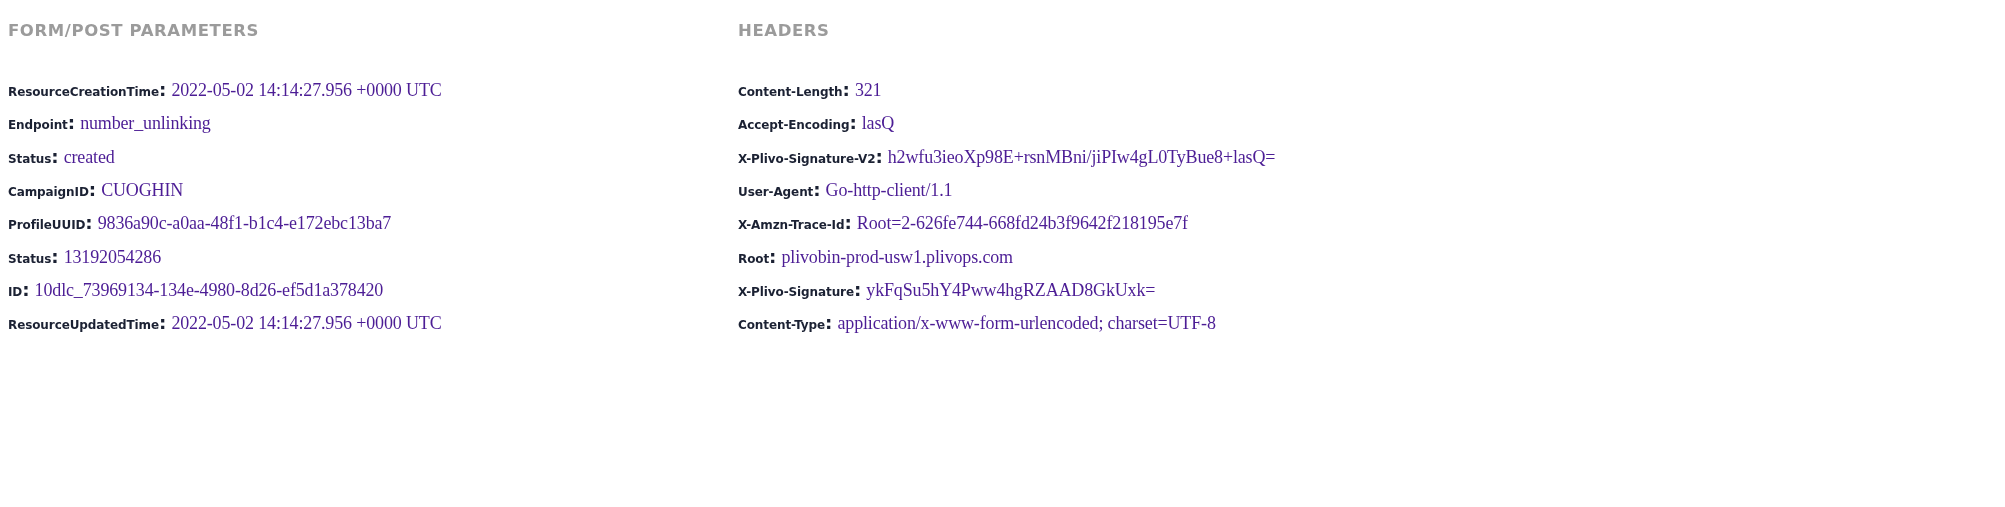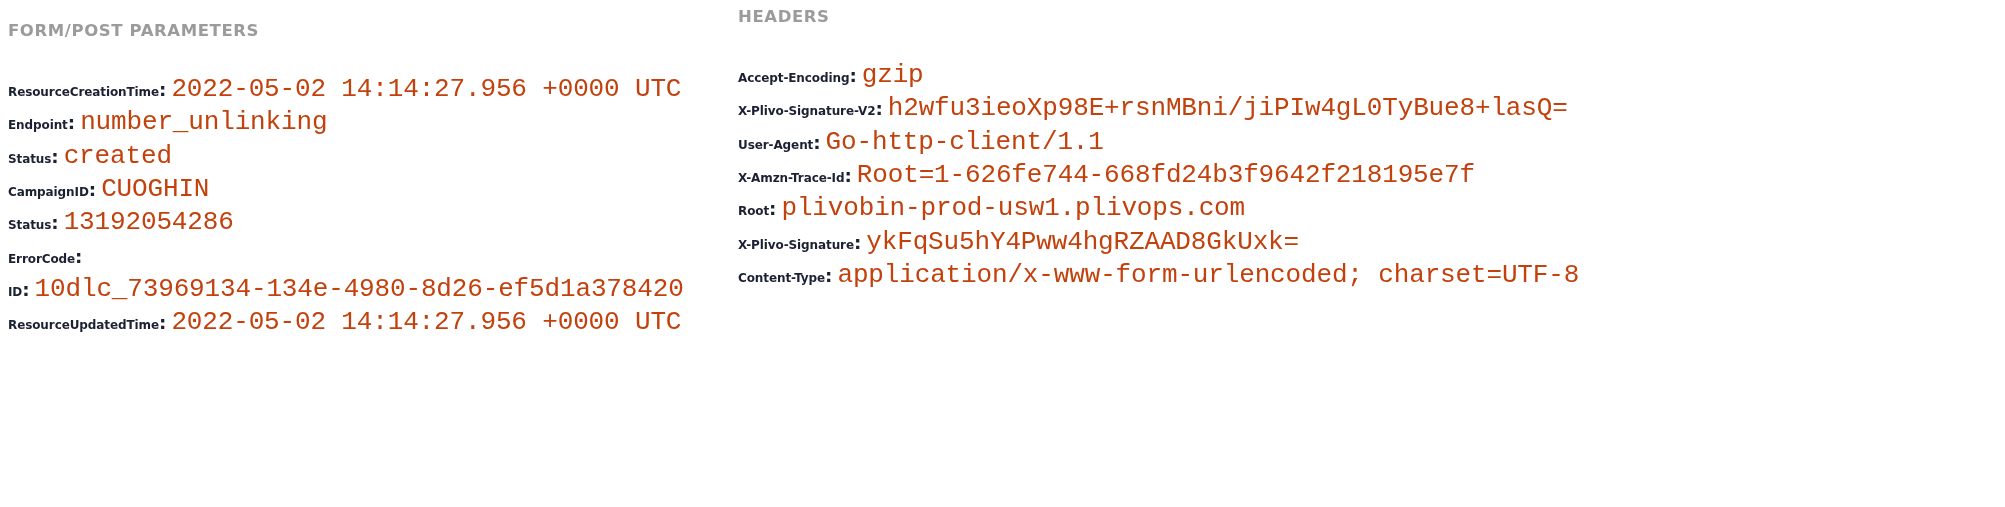--- a/index.html
+++ b/index.html
@@ -33,21 +33,21 @@
     box-sizing: border-box;
   }
   .column-left {
     width: 735px;
     padding-left: 8px;
     padding-top: 22px;
   }
   .column-right {
     width: 1270px;
     padding-left: 3px;
-    padding-top: 8px;
+    padding-top: 22px;
   }
   .section-heading {
     font-family: "DejaVu Sans", sans-serif;
     font-size: 16.5px;
     font-weight: bold;
     letter-spacing: 0.6px;
     color: #9b9b9b;
     text-transform: uppercase;
     line-height: 1.1;
     margin: 0 0 34px 0;
@@ -72,24 +72,24 @@
     color: #1b2133;
     letter-spacing: -0.1px;
   }
   .kv-colon {
     font-family: "DejaVu Sans", sans-serif;
     font-weight: bold;
     font-size: 18.4px;
     color: #1b2133;
   }
   .kv-val {
-    font-family: Liberation Mono, monospace;
+    font-family: Liberation Serif, serif;
     font-weight: normal;
-    font-size: 26px;
-    color: #c2410c;
+    font-size: 18px;
+    color: #4c1d95;
     letter-spacing: -0.15px;
     padding-left: 5px;
   }
   .kv-val.empty {
     padding-left: 0;
   }
 </style>
 </head>
 <body>
 
@@ -105,48 +105,51 @@
         <li class="kv-row">
           <span class="kv-key">Endpoint</span><span class="kv-colon">:</span><span class="kv-val">number_unlinking</span>
         </li>
         <li class="kv-row">
           <span class="kv-key">Status</span><span class="kv-colon">:</span><span class="kv-val">created</span>
         </li>
         <li class="kv-row">
           <span class="kv-key">CampaignID</span><span class="kv-colon">:</span><span class="kv-val">CUOGHIN</span>
         </li>
         <li class="kv-row">
-          <span class="kv-key">Status</span><span class="kv-colon">:</span><span class="kv-val">13192054286</span>
+          <span class="kv-key">ProfileUUID</span><span class="kv-colon">:</span><span class="kv-val">9836a90c-a0aa-48f1-b1c4-e172ebc13ba7</span>
         </li>
         <li class="kv-row">
-          <span class="kv-key">ErrorCode</span><span class="kv-colon">:</span><span class="kv-val empty"></span>
+          <span class="kv-key">Status</span><span class="kv-colon">:</span><span class="kv-val">13192054286</span>
         </li>
         <li class="kv-row">
           <span class="kv-key">ID</span><span class="kv-colon">:</span><span class="kv-val">10dlc_73969134-134e-4980-8d26-ef5d1a378420</span>
         </li>
         <li class="kv-row">
           <span class="kv-key">ResourceUpdatedTime</span><span class="kv-colon">:</span><span class="kv-val">2022-05-02 14:14:27.956 +0000 UTC</span>
         </li>
       </ul>
     </div>
 
     <div class="column column-right">
       <div class="section-heading">HEADERS</div>
       <ul class="kv-list">
         <li class="kv-row">
-          <span class="kv-key">Accept-Encoding</span><span class="kv-colon">:</span><span class="kv-val">gzip</span>
+          <span class="kv-key">Content-Length</span><span class="kv-colon">:</span><span class="kv-val">321</span>
+        </li>
+        <li class="kv-row">
+          <span class="kv-key">Accept-Encoding</span><span class="kv-colon">:</span><span class="kv-val">lasQ</span>
         </li>
         <li class="kv-row">
           <span class="kv-key">X-Plivo-Signature-V2</span><span class="kv-colon">:</span><span class="kv-val">h2wfu3ieoXp98E+rsnMBni/jiPIw4gL0TyBue8+lasQ=</span>
         </li>
         <li class="kv-row">
           <span class="kv-key">User-Agent</span><span class="kv-colon">:</span><span class="kv-val">Go-http-client/1.1</span>
         </li>
         <li class="kv-row">
-          <span class="kv-key">X-Amzn-Trace-Id</span><span class="kv-colon">:</span><span class="kv-val">Root=1-626fe744-668fd24b3f9642f218195e7f</span>
+          <span class="kv-key">X-Amzn-Trace-Id</span><span class="kv-colon">:</span><span class="kv-val">Root=2-626fe744-668fd24b3f9642f218195e7f</span>
         </li>
         <li class="kv-row">
           <span class="kv-key">Root</span><span class="kv-colon">:</span><span class="kv-val">plivobin-prod-usw1.plivops.com</span>
         </li>
         <li class="kv-row">
           <span class="kv-key">X-Plivo-Signature</span><span class="kv-colon">:</span><span class="kv-val">ykFqSu5hY4Pww4hgRZAAD8GkUxk=</span>
         </li>
         <li class="kv-row">
           <span class="kv-key">Content-Type</span><span class="kv-colon">:</span><span class="kv-val">application/x-www-form-urlencoded; charset=UTF-8</span>
         </li>

